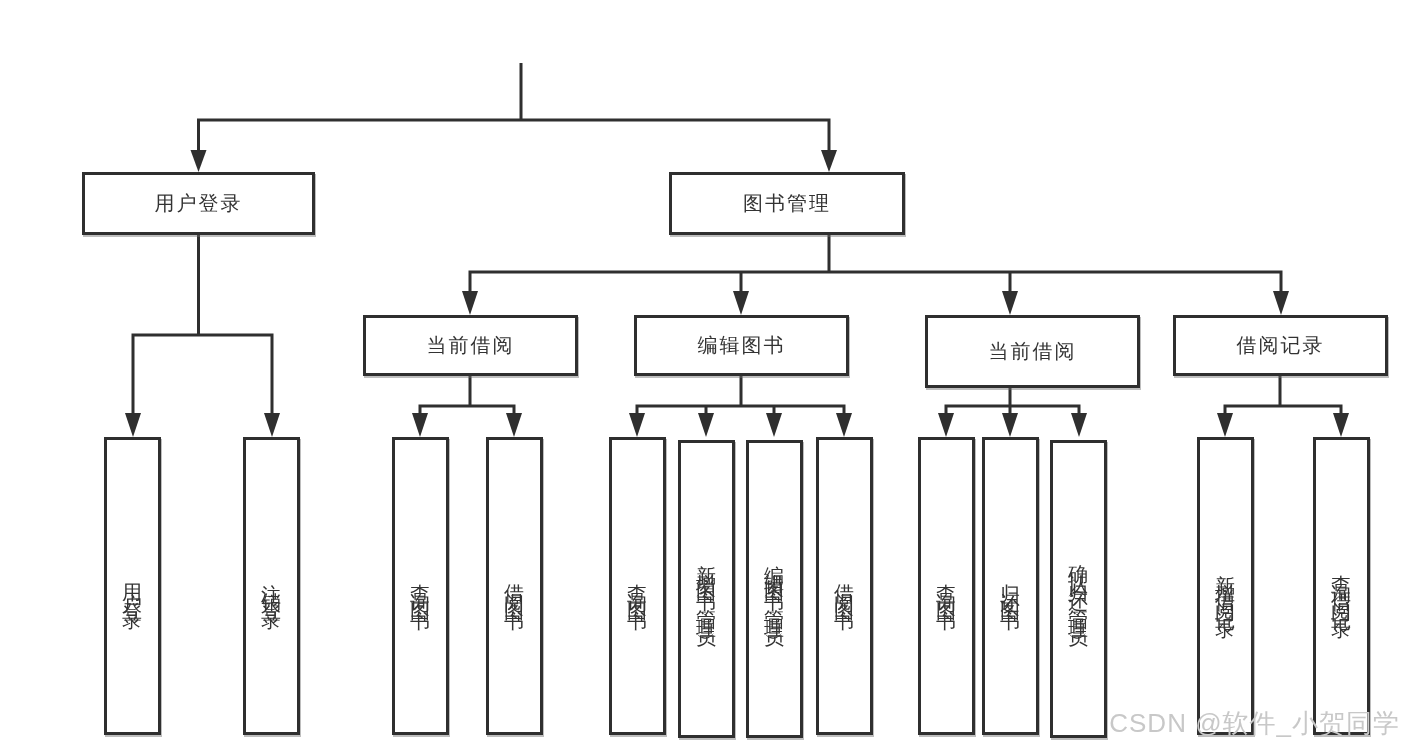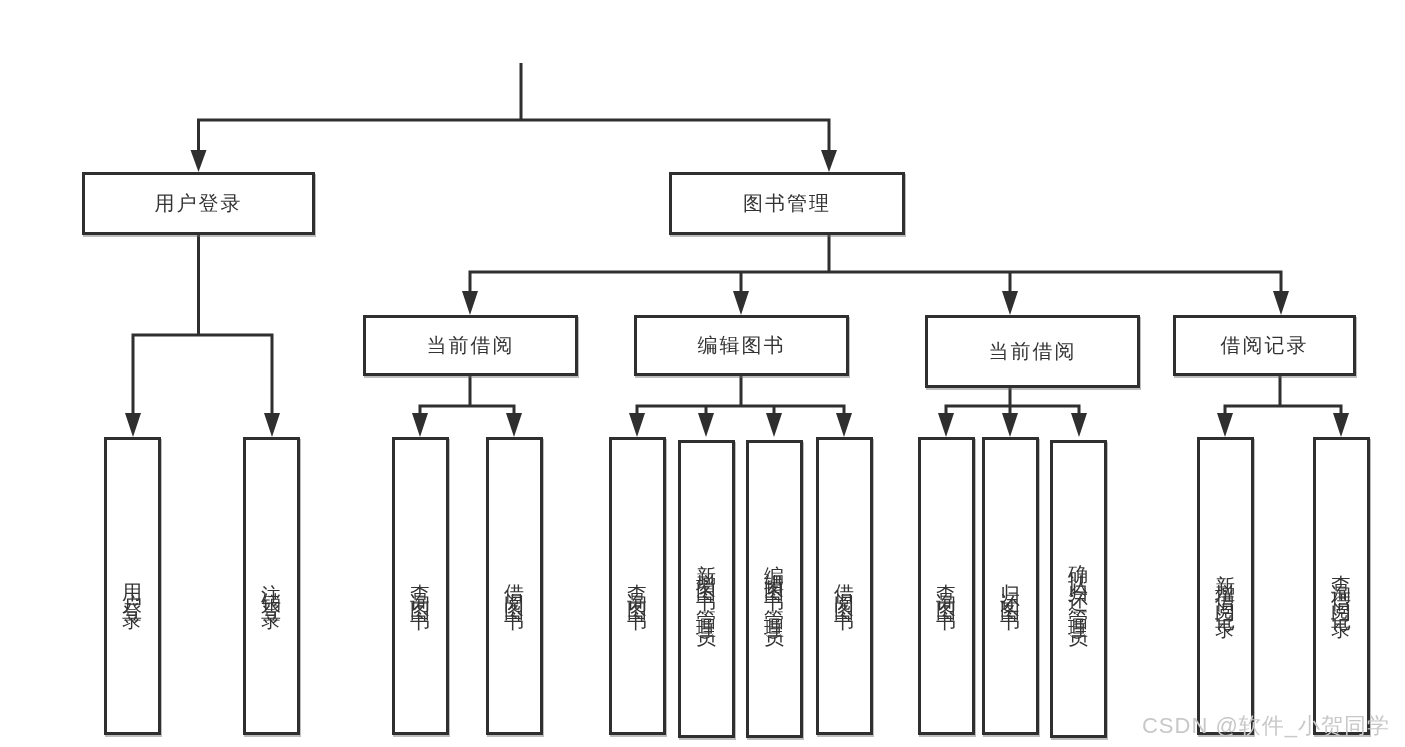--- a/index.html
+++ b/index.html
@@ -35,23 +35,23 @@
   .vlabel{
     writing-mode:vertical-rl;
     text-orientation:mixed;
     font-size:20px;
     letter-spacing:9px;
     line-height:1.1;
     white-space:nowrap;
   }
   .watermark{
     position:absolute;
-    right:15px;bottom:6px;
+    right:5px;bottom:6px;
     color:var(--wm);
-    font-size:22px;
+    font-size:26px;
     letter-spacing:1px;
     white-space:nowrap;
   }
 </style>
 </head>
 <body>
 
 <div class="stage">
 
   <svg class="connectors" width="1405" height="747" viewBox="0 0 1405 747" aria-hidden="true">
@@ -104,21 +104,21 @@
 
   <div class="box" style="left:363px;top:315px;width:215px;height:61px">
     <span class="hlabel">当前借阅</span>
   </div>
   <div class="box" style="left:634px;top:315px;width:215px;height:61px">
     <span class="hlabel">编辑图书</span>
   </div>
   <div class="box" style="left:925px;top:315px;width:215px;height:73px">
     <span class="hlabel">当前借阅</span>
   </div>
-  <div class="box" style="left:1173px;top:315px;width:183px;height:61px">
+  <div class="box" style="left:1173px;top:315px;width:215px;height:61px">
     <span class="hlabel">借阅记录</span>
   </div>
 
   <div class="box vbox" style="left:104px;top:437px;width:57px;height:298px">
     <span class="vlabel">用户登录</span>
   </div>
   <div class="box vbox" style="left:243px;top:437px;width:57px;height:298px">
     <span class="vlabel">注销登录</span>
   </div>
 

